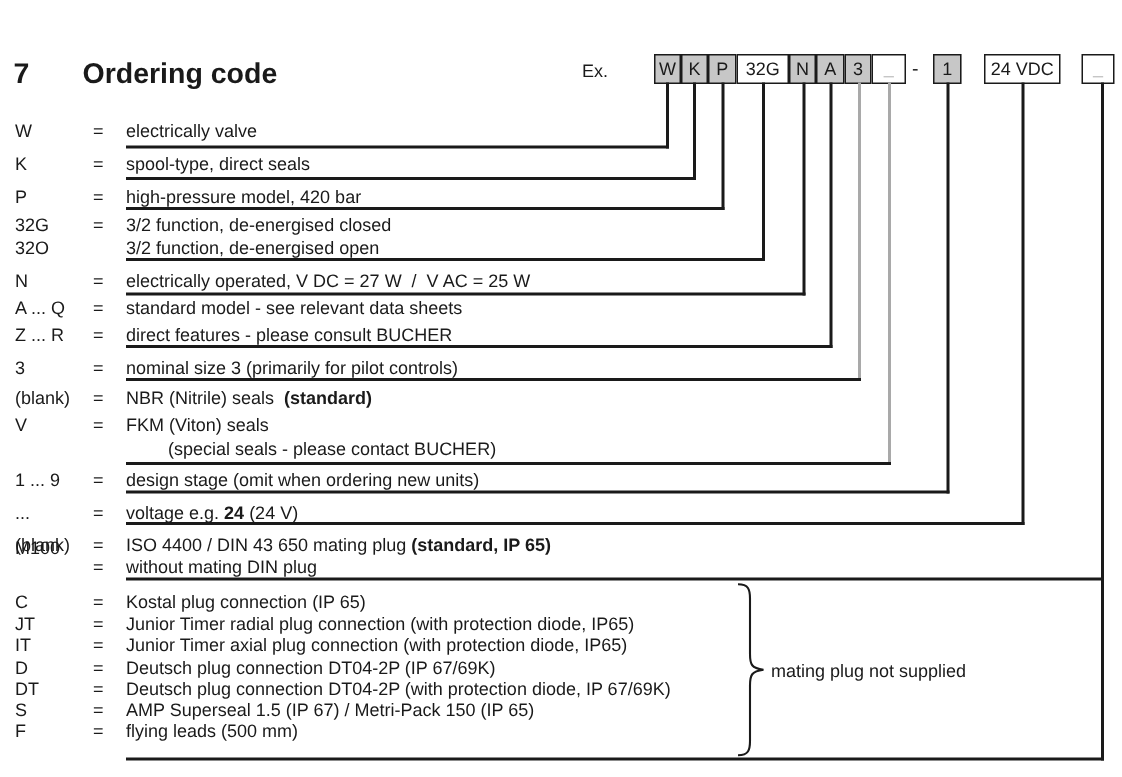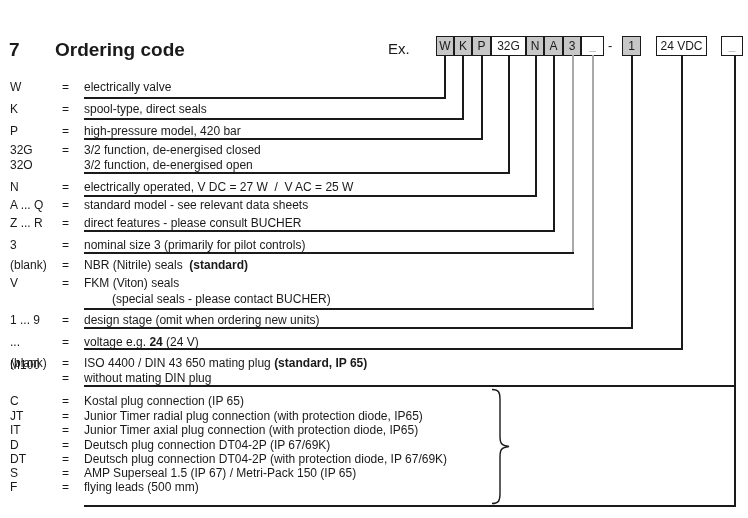--- a/index.html
+++ b/index.html
@@ -1,20 +1,20 @@
 <!DOCTYPE html>
 <html><head>
 <meta charset="utf-8">
 <style>
   html,body{margin:0;padding:0;background:#fff;}
   .page{position:relative;width:748px;height:518px;background:#ffffff;overflow:hidden;
         font-family:"Liberation Sans", sans-serif;color:#1a1a1a;}
   .title-row{position:absolute;top:7px;left:9px;font-size:19px;font-weight:bold;white-space:nowrap;margin-top:32px;}
   .title-num{display:inline-block;width:46px;}
-  .ex-label{position:absolute;top:40px;left:388px;font-size:15px;}
+  .ex-label{position:absolute;top:40px;left:388px;font-size:12px;}
   .code-box{position:absolute;top:36px;height:20px;box-sizing:border-box;border:1.5px solid #1a1a1a;
             display:flex;align-items:center;justify-content:center;font-size:12px;white-space:nowrap;
             background:#ffffff;}
   .code-box.shaded{background:#c7c7c7;}
   .code-box.blank{color:#8f8f8f;font-weight:bold;}
   .dash-sep{position:absolute;top:38px;left:608px;font-size:13px;}
   .vline{position:absolute;width:1.5px;background:#1a1a1a;}
   .vline.gray{background:#a9a9a9;}
   .hline{position:absolute;height:1.5px;background:#1a1a1a;}
   .row-code{position:absolute;left:10px;font-size:12px;white-space:nowrap;}
@@ -142,14 +142,15 @@
       <span class="row-eq" style="top: 466px;">=</span>
       <span class="row-desc" style="top: 466px;"><span>AMP Superseal 1.5 (IP 67) / Metri-Pack 150 (IP 65)</span></span>
       <span class="row-code" style="top: 480px;">F</span>
       <span class="row-eq" style="top: 480px;">=</span>
       <span class="row-desc" style="top: 480px;"><span>flying leads (500 mm)</span></span>
     </div>
 
   <svg class="brace-svg" width="22" height="117" viewBox="0 0 22 117">
     <path d="M4,1.5 C11,1.5 12,5 12,11 L12,48 C12,55 13,57.5 21,58.5 C13,59.5 12,62 12,69 L12,106 C12,112 11,115.5 4,115.5" fill="none" stroke="#1a1a1a" stroke-width="1.4"></path>
   </svg>
+  <span class="brace-note">mating plug not supplied</span>
 
 </div>
 
 </body></html>

